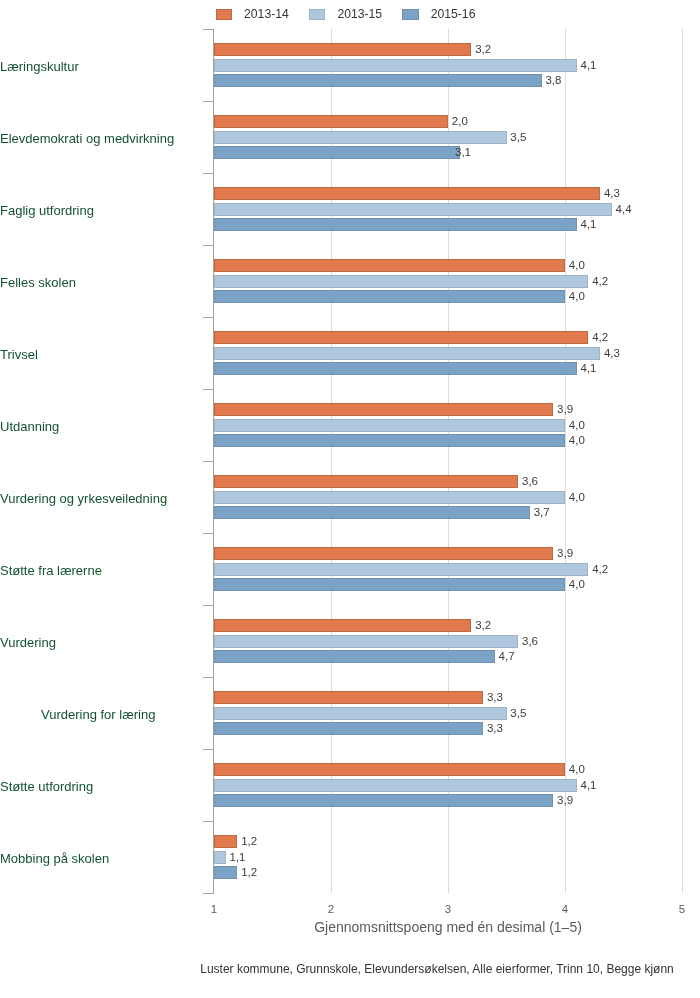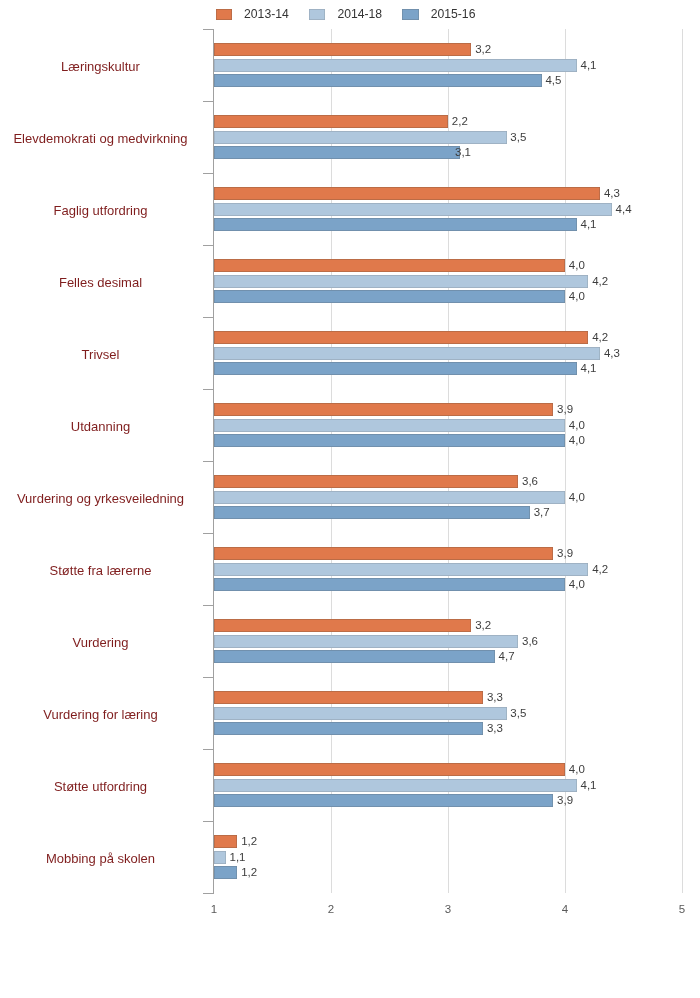--- a/index.html
+++ b/index.html
@@ -14,22 +14,22 @@
   .legend-item + .legend-item{margin-left:20.1px;}
   .legend-swatch{width:16.5px;height:11px;display:block;}
   .legend-label{font-size:12.2px;color:#353535;margin-left:12px;white-space:nowrap;
                 line-height:11px;}
 
   
   .plot{position:absolute;left:214px;top:29px;width:468px;height:864px;}
   .gridline{position:absolute;top:0;width:1px;height:864px;background:#dcdcdc;}
   .axis-y{position:absolute;left:-1px;top:0px;width:1px;height:865px;background:#a0a0a0;}
   .ytick{position:absolute;left:-11px;width:10px;height:1px;background:#a0a0a0;}
-  .catlabel{position:absolute;left:-214px;width:201px;text-align:center;
-            font-size:13px;color:#7f1d1d;white-space:nowrap;line-height:1;}
+  .catlabel{position:absolute;left:-214px;width:201px;text-align:left;
+            font-size:13px;color:#14532d;white-space:nowrap;line-height:1;}
   .bar{position:absolute;left:0px;}
   .val{position:absolute;font-size:11.5px;color:#3d3d3d;white-space:nowrap;line-height:1;}
   .xtick-label{position:absolute;font-size:11.5px;color:#5a5a5a;text-align:center;
                width:60px;line-height:1;}
   .xtitle{position:absolute;left:214px;top:920px;width:468px;text-align:center;
           font-size:14px;color:#5a5a5a;line-height:1;}
   .footer{position:absolute;left:200px;top:963px;width:474px;text-align:center;
           font-size:12px;color:#333;line-height:1;}
 </style>
 </head>
@@ -37,21 +37,21 @@
 
 <div id="chart">
 
   <div class="legend" id="legend">
       <div class="legend-item">
         <span class="legend-swatch" style="background: rgb(224, 121, 75); box-shadow: rgb(175, 104, 70) 0px 0px 0px 0.7px inset;"></span>
         <span class="legend-label">2013-14</span>
       </div>
       <div class="legend-item">
         <span class="legend-swatch" style="background: rgb(175, 199, 221); box-shadow: rgb(154, 172, 188) 0px 0px 0px 0.7px inset;"></span>
-        <span class="legend-label">2014-18</span>
+        <span class="legend-label">2013-15</span>
       </div>
       <div class="legend-item">
         <span class="legend-swatch" style="background: rgb(123, 163, 200); box-shadow: rgb(111, 139, 164) 0px 0px 0px 0.7px inset;"></span>
         <span class="legend-label">2015-16</span>
       </div>
     </div>
 
   <div class="plot" id="plot">
     <div class="axis-y"></div>
   <div class="gridline" style="left: 117px;"></div>
@@ -70,36 +70,36 @@
       <div class="ytick" style="top: 648px;"></div>
       <div class="ytick" style="top: 720px;"></div>
       <div class="ytick" style="top: 792px;"></div>
       <div class="ytick" style="top: 864px;"></div>
       <div class="catlabel" style="top: 30.5px;">Læringskultur</div>
       <div class="bar" style="top: 14.2px; width: 257.4px; height: 13px; background: rgb(224, 121, 75); box-shadow: rgb(175, 104, 70) 0px 0px 0px 0.7px inset;"></div>
       <div class="val" style="left: 261.2px; top: 15.4px;">3,2</div>
       <div class="bar" style="top: 29.5px; width: 362.7px; height: 13px; background: rgb(175, 199, 221); box-shadow: rgb(154, 172, 188) 0px 0px 0px 0.7px inset;"></div>
       <div class="val" style="left: 366.5px; top: 30.7px;">4,1</div>
       <div class="bar" style="top: 44.8px; width: 327.6px; height: 13px; background: rgb(123, 163, 200); box-shadow: rgb(111, 139, 164) 0px 0px 0px 0.7px inset;"></div>
-      <div class="val" style="left: 331.4px; top: 46px;">4,5</div>
+      <div class="val" style="left: 331.4px; top: 46px;">3,8</div>
       <div class="catlabel" style="top: 102.5px;">Elevdemokrati og medvirkning</div>
       <div class="bar" style="top: 86.2px; width: 234px; height: 13px; background: rgb(224, 121, 75); box-shadow: rgb(175, 104, 70) 0px 0px 0px 0.7px inset;"></div>
-      <div class="val" style="left: 237.8px; top: 87.4px;">2,2</div>
+      <div class="val" style="left: 237.8px; top: 87.4px;">2,0</div>
       <div class="bar" style="top: 101.5px; width: 292.5px; height: 13px; background: rgb(175, 199, 221); box-shadow: rgb(154, 172, 188) 0px 0px 0px 0.7px inset;"></div>
       <div class="val" style="left: 296.3px; top: 102.7px;">3,5</div>
       <div class="bar" style="top: 116.8px; width: 245.7px; height: 13px; background: rgb(123, 163, 200); box-shadow: rgb(111, 139, 164) 0px 0px 0px 0.7px inset;"></div>
       <div class="val" style="left: 241px; top: 118px;">3,1</div>
       <div class="catlabel" style="top: 174.5px;">Faglig utfordring</div>
       <div class="bar" style="top: 158.2px; width: 386.1px; height: 13px; background: rgb(224, 121, 75); box-shadow: rgb(175, 104, 70) 0px 0px 0px 0.7px inset;"></div>
       <div class="val" style="left: 389.9px; top: 159.4px;">4,3</div>
       <div class="bar" style="top: 173.5px; width: 397.8px; height: 13px; background: rgb(175, 199, 221); box-shadow: rgb(154, 172, 188) 0px 0px 0px 0.7px inset;"></div>
       <div class="val" style="left: 401.6px; top: 174.7px;">4,4</div>
       <div class="bar" style="top: 188.8px; width: 362.7px; height: 13px; background: rgb(123, 163, 200); box-shadow: rgb(111, 139, 164) 0px 0px 0px 0.7px inset;"></div>
       <div class="val" style="left: 366.5px; top: 190px;">4,1</div>
-      <div class="catlabel" style="top: 246.5px;">Felles desimal</div>
+      <div class="catlabel" style="top: 246.5px;">Felles skolen</div>
       <div class="bar" style="top: 230.2px; width: 351px; height: 13px; background: rgb(224, 121, 75); box-shadow: rgb(175, 104, 70) 0px 0px 0px 0.7px inset;"></div>
       <div class="val" style="left: 354.8px; top: 231.4px;">4,0</div>
       <div class="bar" style="top: 245.5px; width: 374.4px; height: 13px; background: rgb(175, 199, 221); box-shadow: rgb(154, 172, 188) 0px 0px 0px 0.7px inset;"></div>
       <div class="val" style="left: 378.2px; top: 246.7px;">4,2</div>
       <div class="bar" style="top: 260.8px; width: 351px; height: 13px; background: rgb(123, 163, 200); box-shadow: rgb(111, 139, 164) 0px 0px 0px 0.7px inset;"></div>
       <div class="val" style="left: 354.8px; top: 262px;">4,0</div>
       <div class="catlabel" style="top: 318.5px;">Trivsel</div>
       <div class="bar" style="top: 302.2px; width: 374.4px; height: 13px; background: rgb(224, 121, 75); box-shadow: rgb(175, 104, 70) 0px 0px 0px 0.7px inset;"></div>
       <div class="val" style="left: 378.2px; top: 303.4px;">4,2</div>
       <div class="bar" style="top: 317.5px; width: 386.1px; height: 13px; background: rgb(175, 199, 221); box-shadow: rgb(154, 172, 188) 0px 0px 0px 0.7px inset;"></div>
@@ -127,21 +127,21 @@
       <div class="val" style="left: 378.2px; top: 534.7px;">4,2</div>
       <div class="bar" style="top: 548.8px; width: 351px; height: 13px; background: rgb(123, 163, 200); box-shadow: rgb(111, 139, 164) 0px 0px 0px 0.7px inset;"></div>
       <div class="val" style="left: 354.8px; top: 550px;">4,0</div>
       <div class="catlabel" style="top: 606.5px;">Vurdering</div>
       <div class="bar" style="top: 590.2px; width: 257.4px; height: 13px; background: rgb(224, 121, 75); box-shadow: rgb(175, 104, 70) 0px 0px 0px 0.7px inset;"></div>
       <div class="val" style="left: 261.2px; top: 591.4px;">3,2</div>
       <div class="bar" style="top: 605.5px; width: 304.2px; height: 13px; background: rgb(175, 199, 221); box-shadow: rgb(154, 172, 188) 0px 0px 0px 0.7px inset;"></div>
       <div class="val" style="left: 308px; top: 606.7px;">3,6</div>
       <div class="bar" style="top: 620.8px; width: 280.8px; height: 13px; background: rgb(123, 163, 200); box-shadow: rgb(111, 139, 164) 0px 0px 0px 0.7px inset;"></div>
       <div class="val" style="left: 284.6px; top: 622px;">4,7</div>
-      <div class="catlabel" style="top: 678.5px;">Vurdering for læring</div>
+      <div class="catlabel" style="top: 678.5px; margin-left: 41px;">Vurdering for læring</div>
       <div class="bar" style="top: 662.2px; width: 269.1px; height: 13px; background: rgb(224, 121, 75); box-shadow: rgb(175, 104, 70) 0px 0px 0px 0.7px inset;"></div>
       <div class="val" style="left: 272.9px; top: 663.4px;">3,3</div>
       <div class="bar" style="top: 677.5px; width: 292.5px; height: 13px; background: rgb(175, 199, 221); box-shadow: rgb(154, 172, 188) 0px 0px 0px 0.7px inset;"></div>
       <div class="val" style="left: 296.3px; top: 678.7px;">3,5</div>
       <div class="bar" style="top: 692.8px; width: 269.1px; height: 13px; background: rgb(123, 163, 200); box-shadow: rgb(111, 139, 164) 0px 0px 0px 0.7px inset;"></div>
       <div class="val" style="left: 272.9px; top: 694px;">3,3</div>
       <div class="catlabel" style="top: 750.5px;">Støtte utfordring</div>
       <div class="bar" style="top: 734.2px; width: 351px; height: 13px; background: rgb(224, 121, 75); box-shadow: rgb(175, 104, 70) 0px 0px 0px 0.7px inset;"></div>
       <div class="val" style="left: 354.8px; top: 735.4px;">4,0</div>
       <div class="bar" style="top: 749.5px; width: 362.7px; height: 13px; background: rgb(175, 199, 221); box-shadow: rgb(154, 172, 188) 0px 0px 0px 0.7px inset;"></div>
@@ -158,14 +158,16 @@
     </div>
 
   <div id="xaxis">
       <div class="xtick-label" style="left: 184px; top: 904px;">1</div>
       <div class="xtick-label" style="left: 301px; top: 904px;">2</div>
       <div class="xtick-label" style="left: 418px; top: 904px;">3</div>
       <div class="xtick-label" style="left: 535px; top: 904px;">4</div>
       <div class="xtick-label" style="left: 652px; top: 904px;">5</div>
     </div>
 
+  <div class="xtitle" id="xtitle">Gjennomsnittspoeng med én desimal (1–5)</div>
 
+  <div class="footer" id="footer">Luster kommune, Grunnskole, Elevundersøkelsen, Alle eierformer, Trinn 10, Begge kjønn</div>
 </div>
 
 </body></html>

